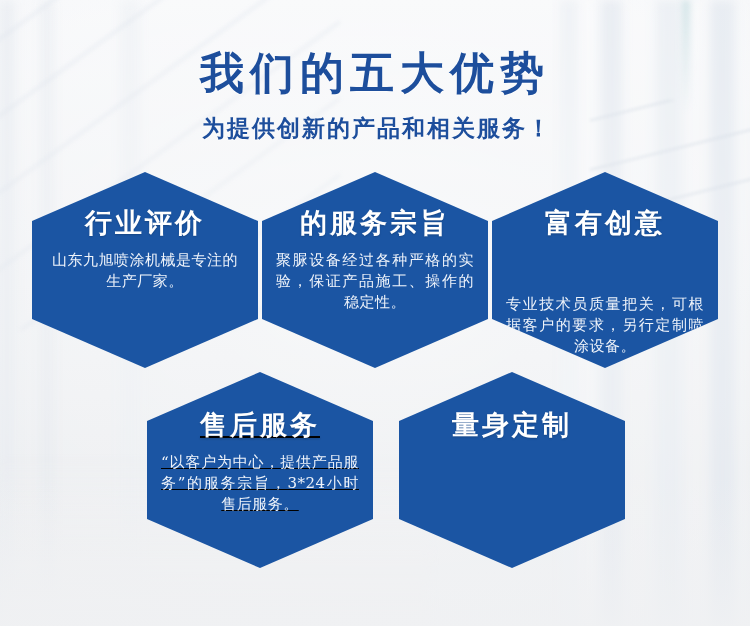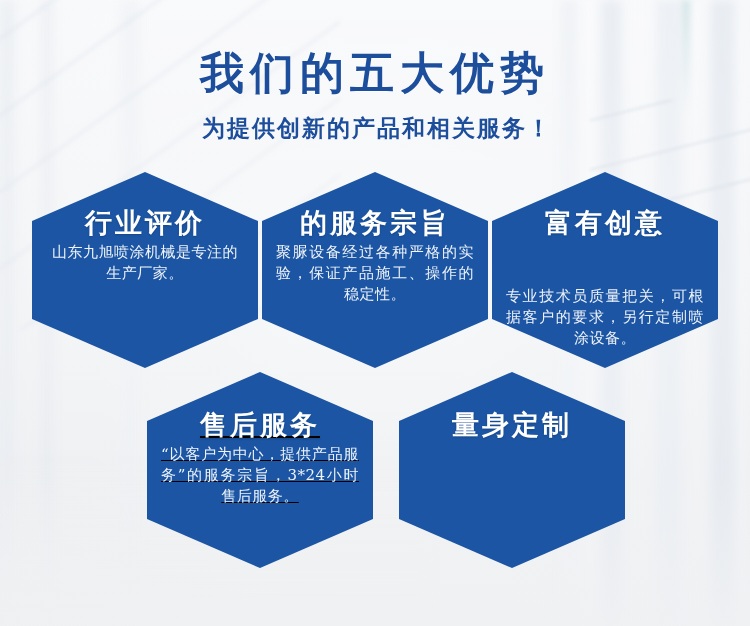--- a/index.html
+++ b/index.html
@@ -155,21 +155,21 @@
     line-height: 1.1;
     text-shadow: 0 1px 2px rgba(0,0,0,0.18);
     white-space: nowrap;
   }
   .hex-desc {
     font-family: "DejaVu Serif", "Liberation Serif", serif;
     font-size: 15px;
     line-height: 1.42;
     color: #eef3fa;
     text-align: center;
-    margin-top: 4px;
+    margin-top: 12px;
     width: 198px;
     letter-spacing: 0.5px;
   }
   .hex-desc.justified { text-align: justify; text-align-last: center; }
 
   
   #hex-1 { left: 32px;  top: 172px; }
   #hex-2 { left: 262px; top: 172px; }
   #hex-3 { left: 492px; top: 172px; gap: 44px; }
   #hex-4 { left: 147px; top: 372px; text-decoration: underline; }

